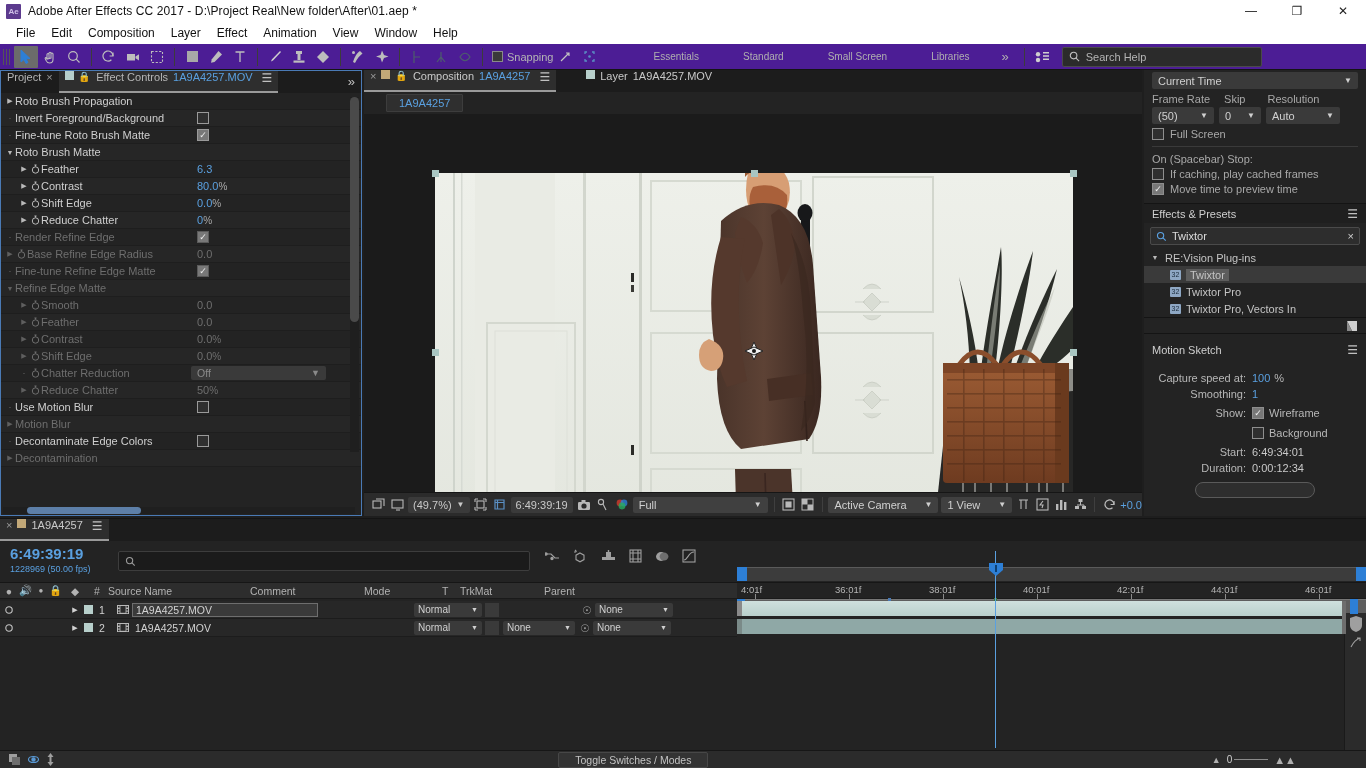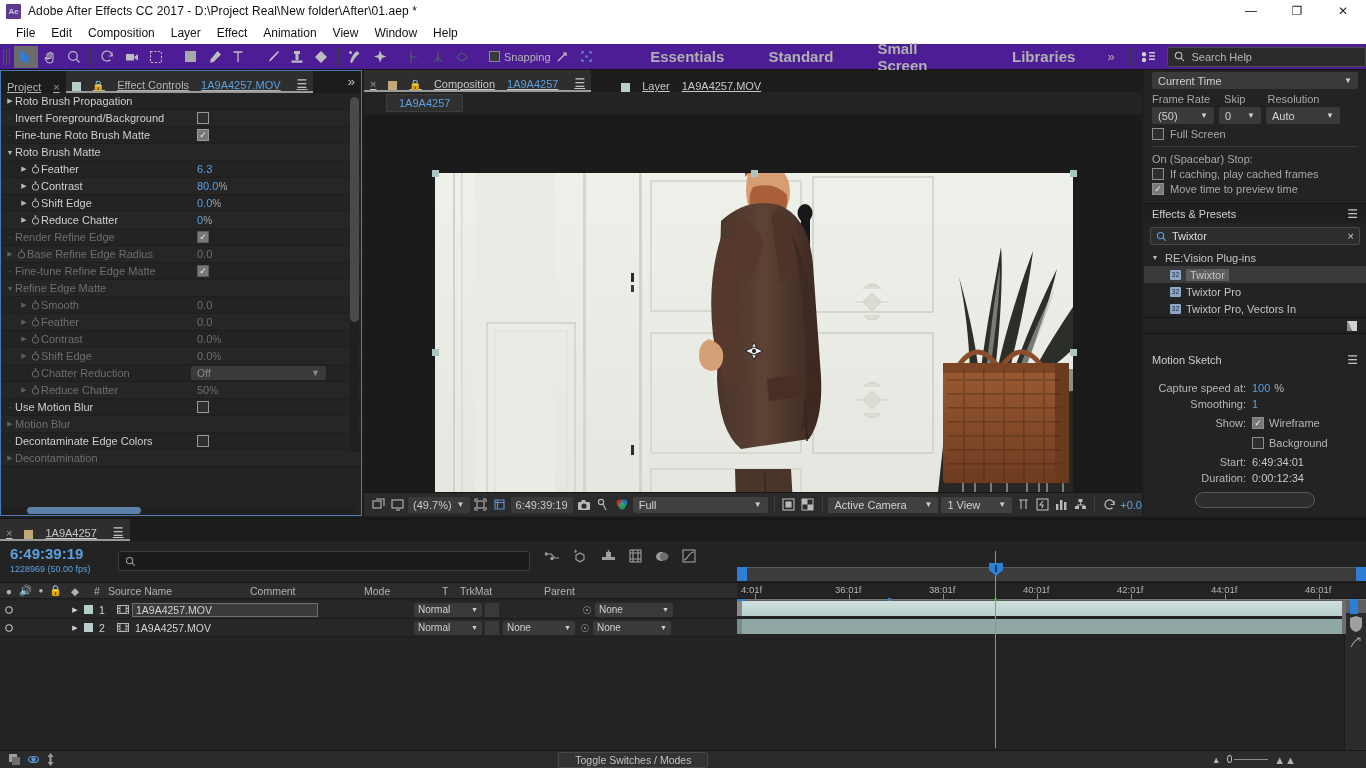--- a/index.html
+++ b/index.html
@@ -48,38 +48,38 @@
     width:24px; height:22px; display:flex; align-items:center; justify-content:center;
     color:#bdbdbd; position:relative;
   }
   .tool.active{ background:#6b6b6b; border-radius:1px;}
   .tool.active svg{ fill:#2d7fd6; stroke:#2d7fd6;}
   .tool.dim{ color:#5a5a5a;}
   .tsep{ width:1px; height:18px; background:#3c3c3c; margin:0 5px;}
   .snapbox{ display:flex; align-items:center; gap:4px; margin-left:4px; color:#b5b5b5;}
   .chk-sm{ width:11px; height:11px; border:1px solid #8a8a8a; background:#3a3a3a;}
   .ws-tabs{ display:flex; align-items:center; margin-left:30px; gap:0px;}
-  .ws-tab{ padding:3px 22px; color:#b0b0b0; font-size:15px;font-weight:bold;}
+  .ws-tab{ padding:3px 22px; color:#b0b0b0; font-size:10px;}
   .ws-more{ padding:3px 10px; color:#b0b0b0; font-size:13px;}
   .search-help{
     display:flex; align-items:center; gap:6px; width:200px; height:20px;
     background:#2b2b2b; border:1px solid #4a4a4a; border-radius:2px; padding:0 6px;
     margin-left:8px; color:#b5b5b5;
   }
 
   
   .left-panel{
     position:absolute; left:0; top:70px; width:362px; height:446px;
     background:#232323; border:1px solid #4a7ab5;
   }
   .panel-tabbar{
     height:22px; background:#1c1c1c; display:flex; align-items:center;
     font-size:11px; color:#b5b5b5; position:relative;
   }
-  .ptab{ display:flex; align-items:flex-end; height:22px; padding:0 6px; gap:12px;text-decoration:underline;}
+  .ptab{ display:flex; align-items:flex-start; height:22px; padding:0 6px; gap:5px;}
   .ptab.active{ background:#2e2e2e; border-bottom:2px solid #9a9a9a;}
   .closex{ color:#999; font-size:11px; }
   .swatch{ width:9px; height:9px; background:#b7cfcb;}
   .swatch.tan{ background:#c2a878;}
   .lock-icn{ color:#bbb; font-size:10px;}
   .blue{ color:#5aa0e0;}
   .hamb{ color:#c0c0c0; font-size:12px; margin-left:4px;}
   .chev-more{ position:absolute; right:6px; top:3px; color:#c0c0c0; font-size:13px;}
   .subhead{ height:18px; background:#232323; display:flex; align-items:center;
             padding-left:6px; font-size:11px; color:#cfcfcf; border-bottom:1px solid #1a1a1a;}
@@ -960,21 +960,21 @@
       <span class="fx-ico">32</span>
       <span>Twixtor Pro, Vectors In</span>
     </div>
     <div style="height:17px;border-top:1px solid #141414;border-bottom:1px solid #141414;display:flex;align-items:center;justify-content:flex-end;padding-right:8px">
       <svg width="12" height="12" viewBox="0 0 12 12" fill="#cfcfcf">
           <path d="M1 1h10v10H6z"></path>
           <path d="M1 1v10h5z" fill="#8a8a8a"></path>
         </svg>
     </div>
 
-    <div class="rp-head" style="margin-top:16px;background:#232323;border-top:none">
+    <div class="rp-head" style="margin-top:6px;background:#232323;border-top:none">
       <span>Motion Sketch</span>
       <span class="hamb" style="margin-left:auto">☰</span>
     </div>
     <div style="margin-top:10px">
       <div class="ms-row">
         <span class="ms-lab">Capture speed at:</span>
         <span class="accent">100</span>
         <span style="margin-left:4px">%</span>
       </div>
       <div class="ms-row">

